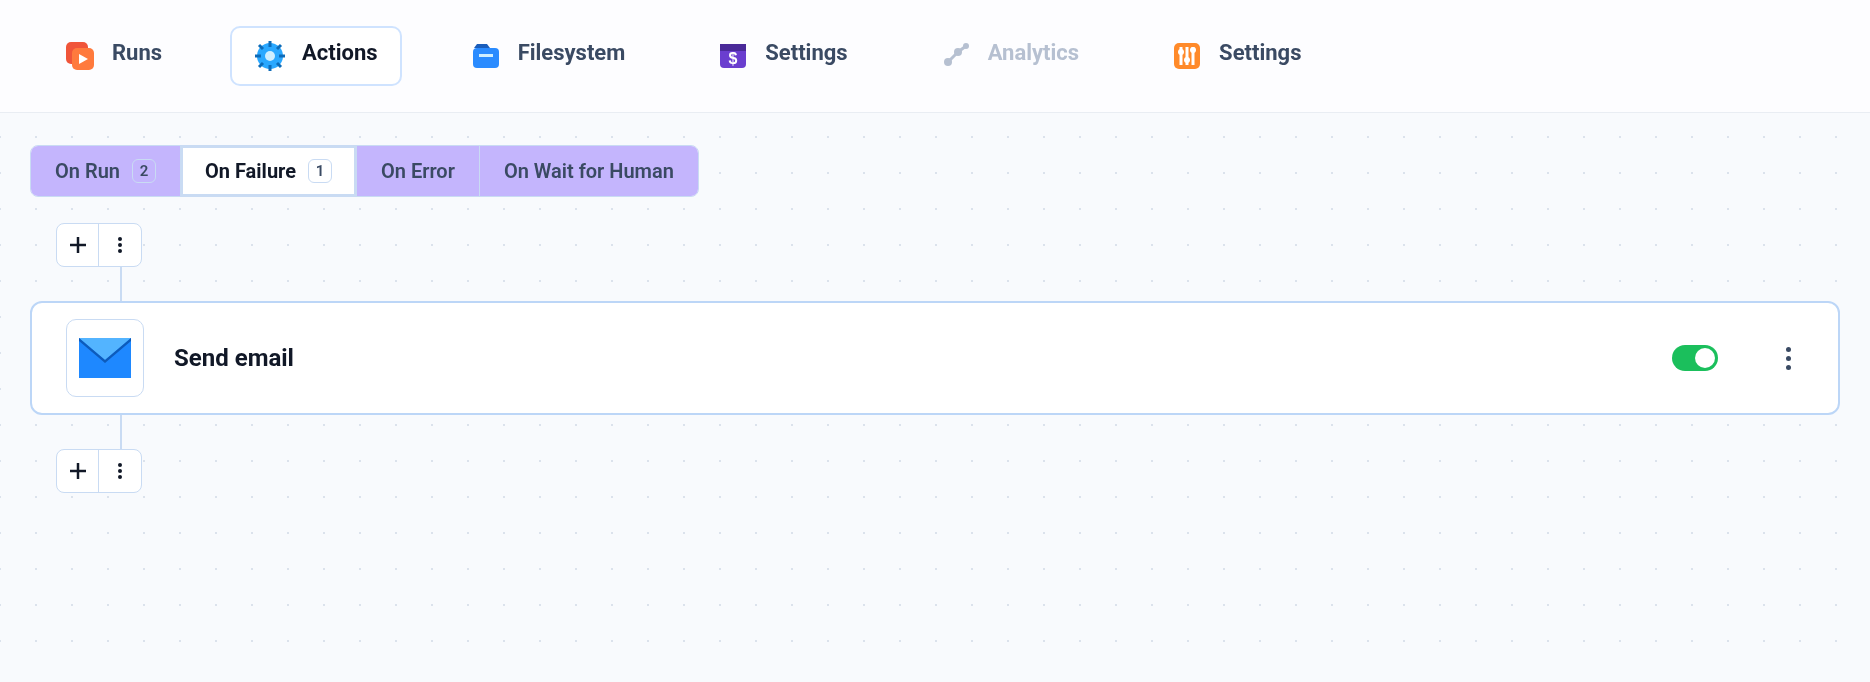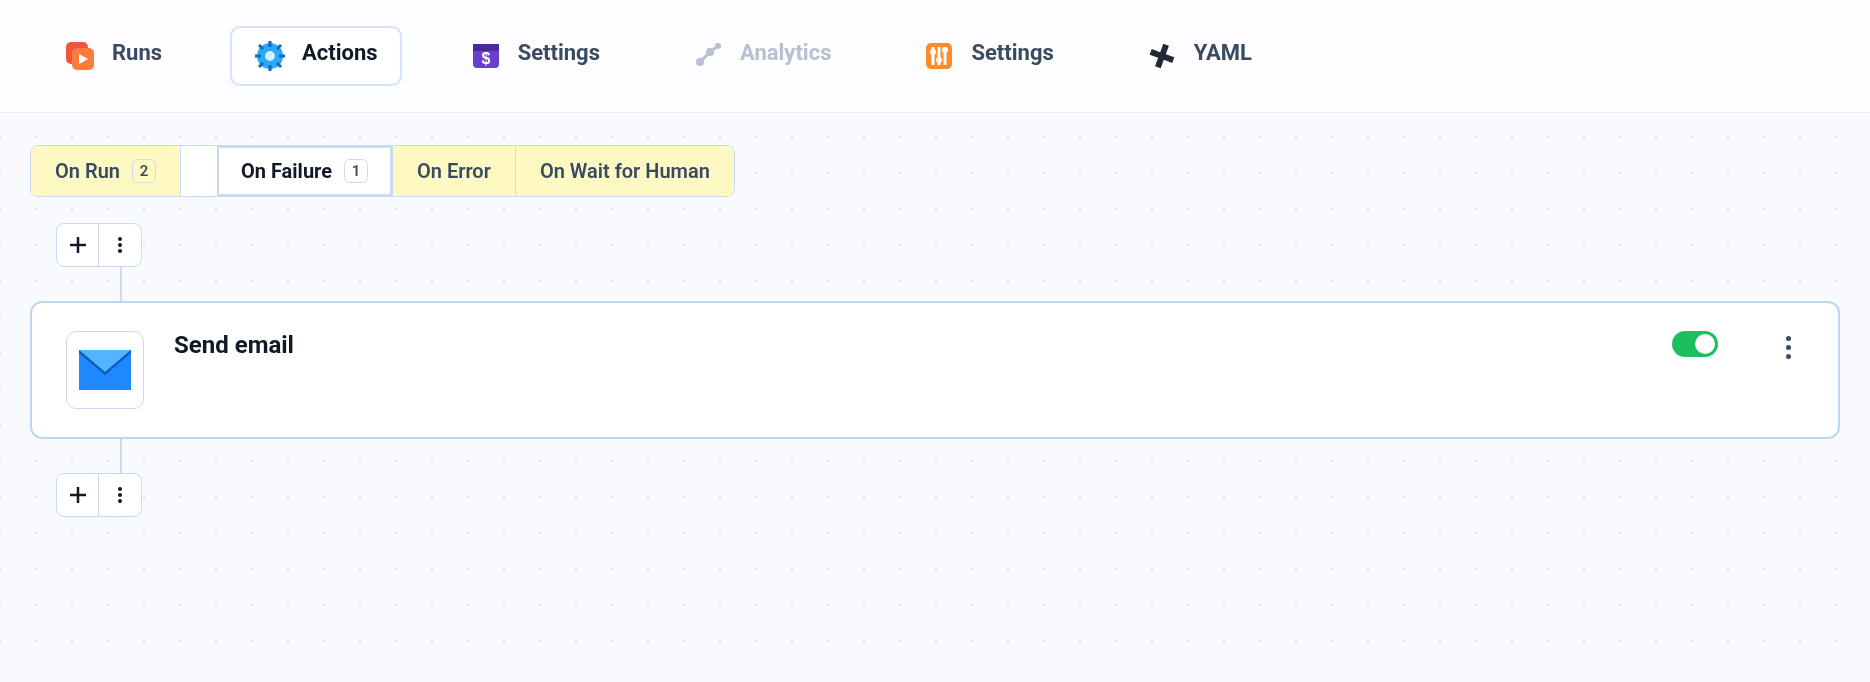--- a/index.html
+++ b/index.html
@@ -61,29 +61,28 @@
   .trigger {
     padding: 13px 24px;
     font-size: 20px;
     font-weight: 600;
     color: #3a4a63;
     border-right: 1.5px solid #c9dbf3;
     display: flex;
     align-items: center;
     gap: 12px;
     cursor: pointer;
-    background: #fef9c3;
+    background: #c4b5fd;
   }
   .trigger:last-child { border-right: none; }
   .trigger.active {
     color: #111827;
     font-weight: 700;
     box-shadow: inset 0 0 0 2px #c9dbf3;
     background:#fff;
-    margin-left:36px;
   }
   .trigger .count {
     min-width: 24px;
     height: 24px;
     padding: 0 6px;
     border: 1.5px solid #c9dbf3;
     border-radius: 6px;
     font-size: 15px;
     display: flex;
     align-items: center;
@@ -115,22 +114,23 @@
     background: #c9dbf3;
     margin-left: 64px;
     height: 34px;
   }
 
   
   .action-card {
     border: 2px solid #bcd6f7;
     border-radius: 12px;
     background: #fff;
-    padding: 28px 34px;
-    display: flex;
+    padding: 16px 34px;
+    display: flex;
+    align-items: center;
     gap: 30px;
     width: 100%;
   }
   .action-icon-box {
     width: 78px; height: 78px;
     border: 1.5px solid #c9dbf3;
     border-radius: 10px;
     display:flex; align-items:center; justify-content:center;
     background:#fff;
   }
@@ -179,20 +179,30 @@
             <line x1="23" y1="23" x2="27" y2="27"></line>
           <line x1="27" y1="5" x2="23" y2="9"></line>
             <line x1="9" y1="23" x2="5" y2="27"></line>
         </g>
         <circle cx="16" cy="16" r="5" fill="#cfeeff"></circle>
       </svg>
     </span>
     <span>Actions</span>
   </div>
 
+  <div class="nav-item">
+    <span class="nav-icon">
+      <svg width="32" height="32" viewBox="0 0 32 32">
+        <rect x="3" y="8" width="26" height="20" rx="4" fill="#2a8bff"></rect>
+        <path d="M7 4 h10 l3 4 h-16 z" fill="#1a5dbb"></path>
+        <rect x="9" y="14" width="14" height="3" fill="#cfeeff"></rect>
+      </svg>
+    </span>
+    <span>Filesystem</span>
+  </div>
 
   <div class="nav-item">
     <span class="nav-icon">
       <svg width="32" height="32" viewBox="0 0 32 32">
         <rect x="3" y="4" width="26" height="24" rx="4" fill="#6a3ecf"></rect>
         <rect x="3" y="4" width="26" height="7" fill="#4a2a99"></rect>
         <text x="16" y="24" font-size="16" text-anchor="middle" fill="#fff" font-family="sans-serif" font-weight="700">$</text>
       </svg>
     </span>
     <span>Settings</span>
@@ -219,28 +229,20 @@
         <line x1="16" y1="7" x2="16" y2="25" stroke="#fff" stroke-width="3"></line>
         <line x1="22" y1="7" x2="22" y2="25" stroke="#fff" stroke-width="3"></line>
         <circle cx="10" cy="12" r="3" fill="#fff"></circle>
         <circle cx="16" cy="20" r="3" fill="#fff"></circle>
         <circle cx="22" cy="10" r="3" fill="#fff"></circle>
       </svg>
     </span>
     <span>Settings</span>
   </div>
 
-  <div class="nav-item">
-    <span class="nav-icon">
-      <svg width="32" height="32" viewBox="0 0 32 32">
-        <path d="M13 4 h6 v9 h9 v6 h-9 v9 h-6 v-9 h-9 v-6 h9 z" fill="#1f2937" transform="rotate(20 16 16)"></path>
-      </svg>
-    </span>
-    <span>YAML</span>
-  </div>
 </div>
 
 <div class="canvas">
 
   
   <div class="triggers">
     <div class="trigger">
       <span>On Run</span>
       <span class="count">2</span>
     </div>

